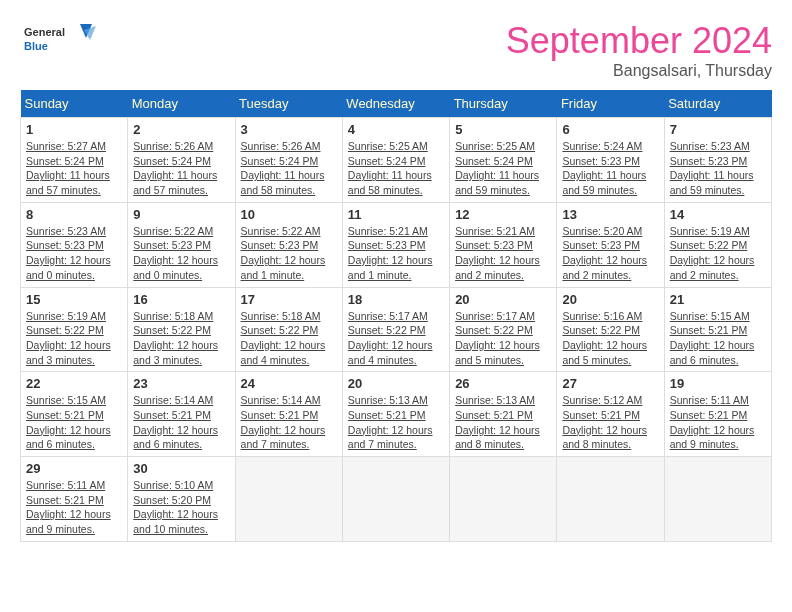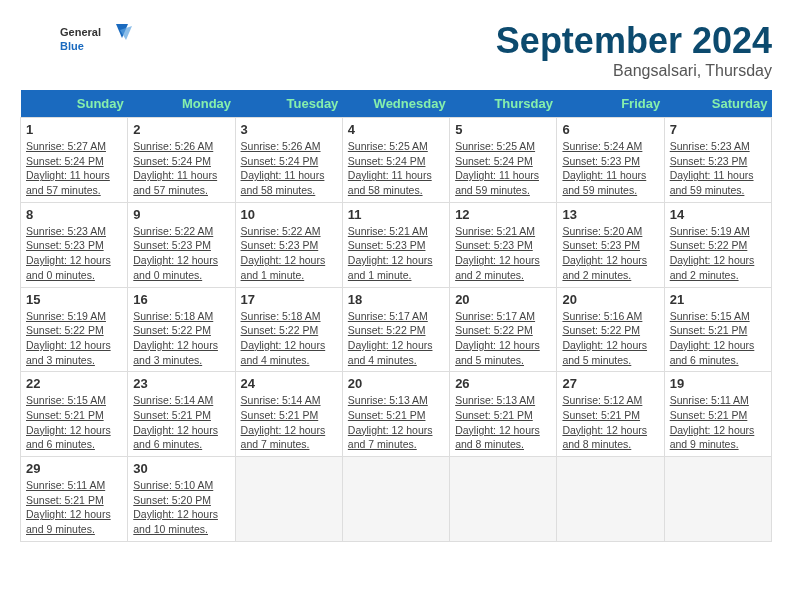--- a/index.html
+++ b/index.html
@@ -8,49 +8,48 @@
       background: #fff;
       width: 792px;
       min-height: 612px;
       padding: 20px;
     }
     .header {
       display: flex;
       justify-content: space-between;
       align-items: flex-start;
       margin-bottom: 10px;
-      margin-left: 36px;
     }
     .logo {
       display: flex;
       align-items: center;
       gap: 4px;
     }
     .title-block { text-align: right; }
     .month-title {
       font-size: 36px;
-      font-weight: bold;
-      color: #0c4a6e;
+      font-weight: normal;
+      color: #ec4899;
     }
     .location {
       font-size: 16px;
       color: #555;
     }
     .calendar {
       width: 100%;
       border-collapse: collapse;
       font-size: 11px;
     }
     .calendar th {
       background: #1a6abf;
-      color: #86efac;
+      color: #fef9c3;
       padding: 6px 4px;
-      text-align: right;
+      text-align: left;
       font-size: 13px;
-      font-weight: bold;
+      font-weight: normal;
     }
     .calendar td {
       border: 1px solid #ddd;
       vertical-align: top;
       padding: 4px 5px;
       width: calc(100% / 7);
       height: 80px;
       background: #fff;
     }
     .calendar td.empty {

